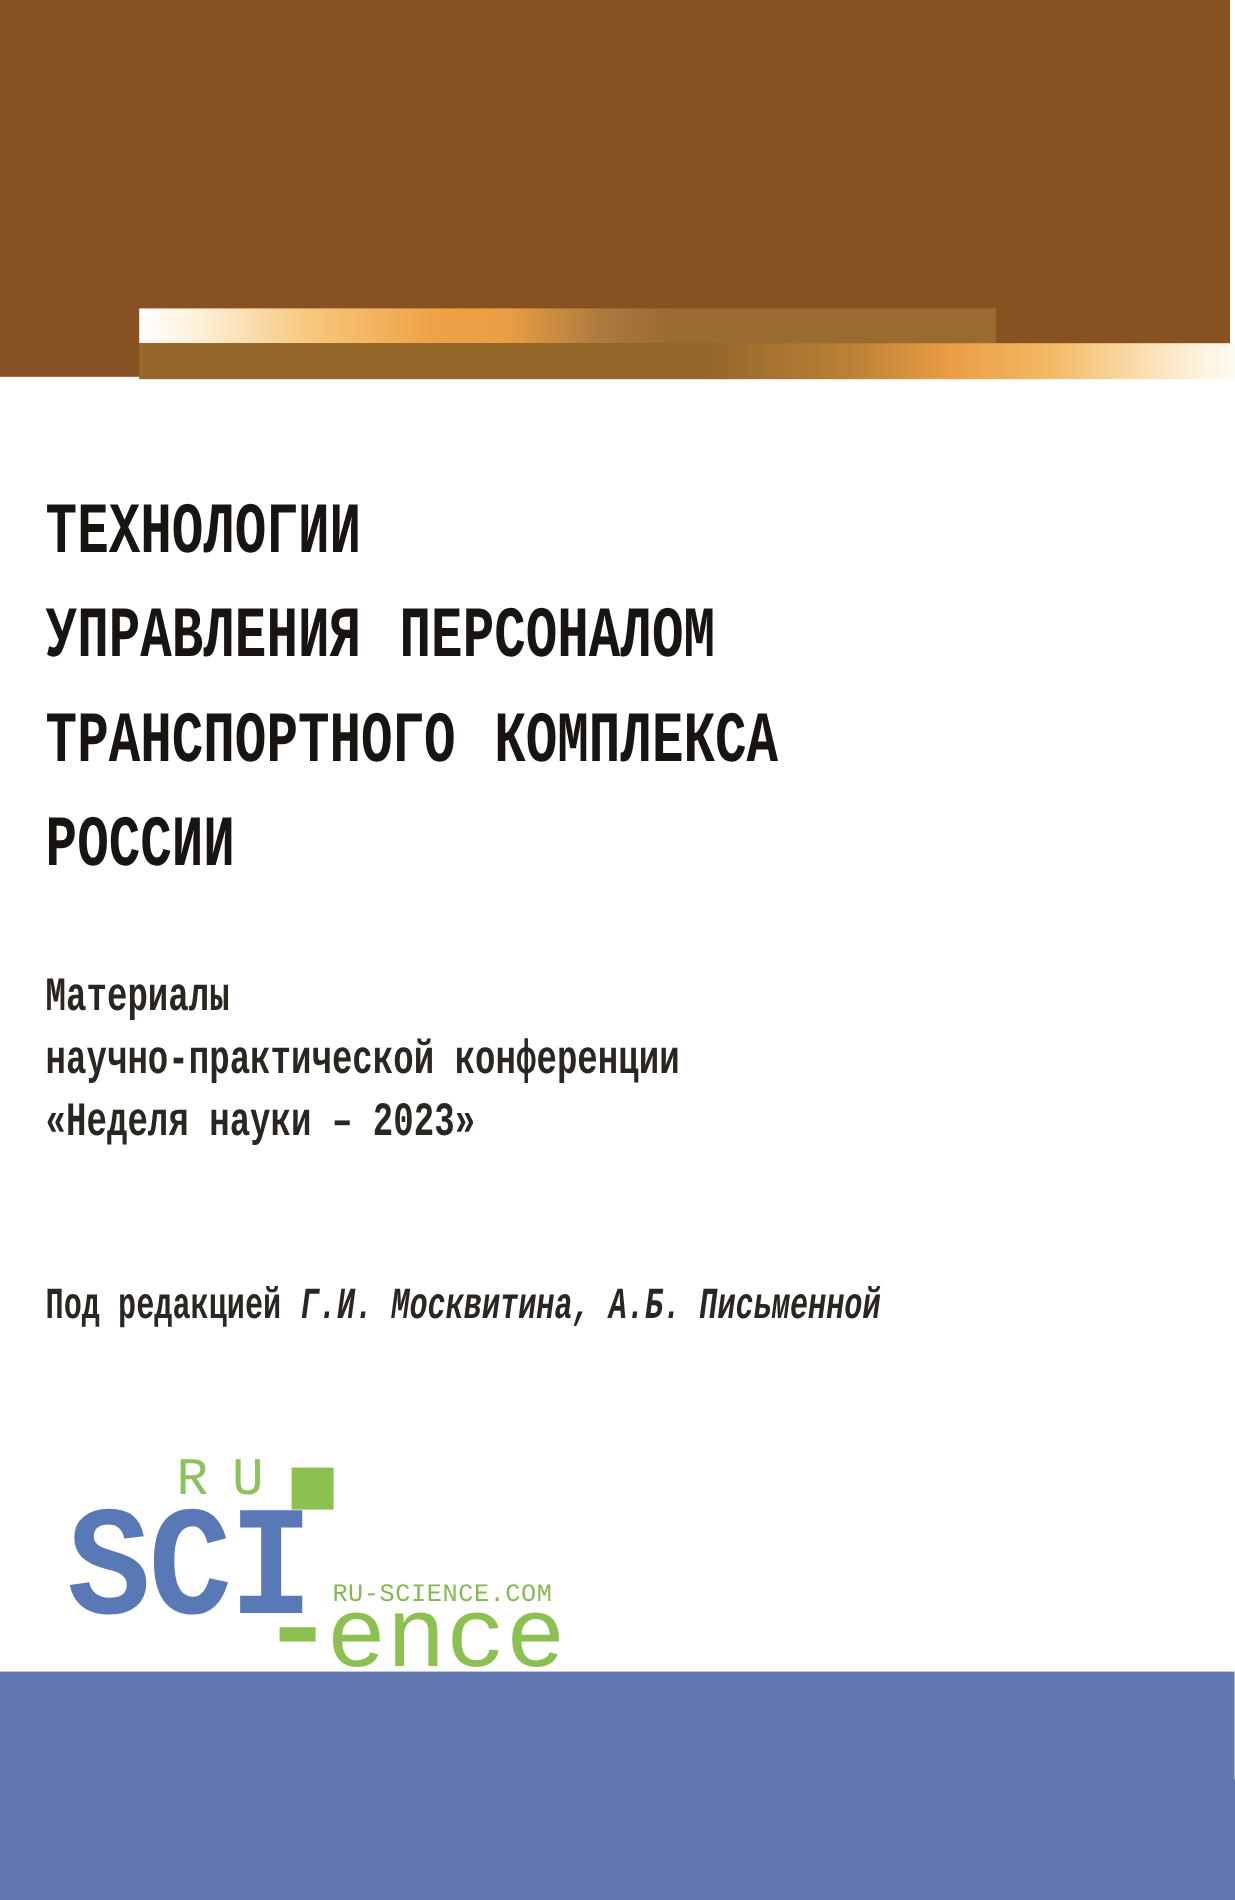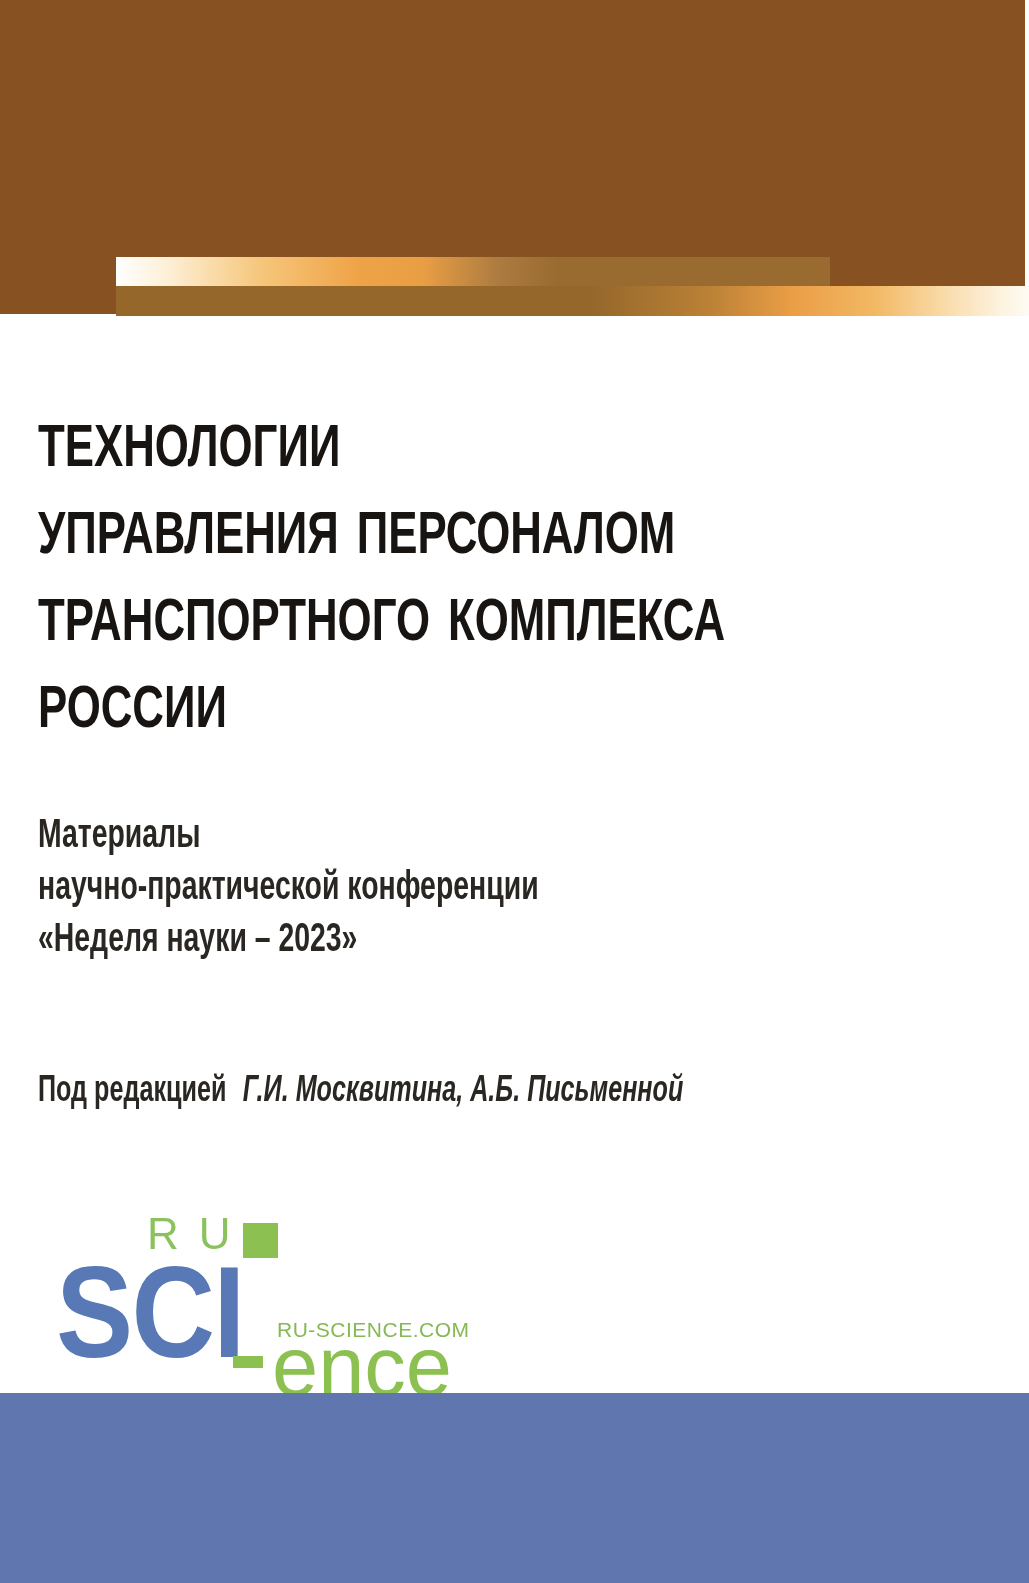--- a/index.html
+++ b/index.html
@@ -2,21 +2,21 @@
 <html style="--panel-brown: #885122; --stripe-brown-light: #9A6B31; --stripe-brown-mid: #95672B; --stripe-orange: #EFA347; --stripe-cream: #FDF3DF; --footer-blue: #5F77AE; --title-black: #181411; --background: #FFFFFF; --logo-sci-blue: #5878B6; --logo-green: #8CC152; --logo-ru-green: #8CC25E; --logo-url-green: #85B954;"><head>
 <meta charset="utf-8">
 <style>
   html,body { margin:0; padding:0; background:#ffffff; }
   .page {
     position: relative;
     width: 1029px;
     height: 1583px;
     background: var(--background, #ffffff);
     overflow: hidden;
-    font-family: Liberation Sans, sans-serif;
+    font-family: Liberation Mono, monospace;
   }
 
   
   .brown-block {
     position: absolute;
     left: 0; top: 0;
     width: 1025px; height: 314px;
     background: var(--panel-brown, #885122);
   }
 

